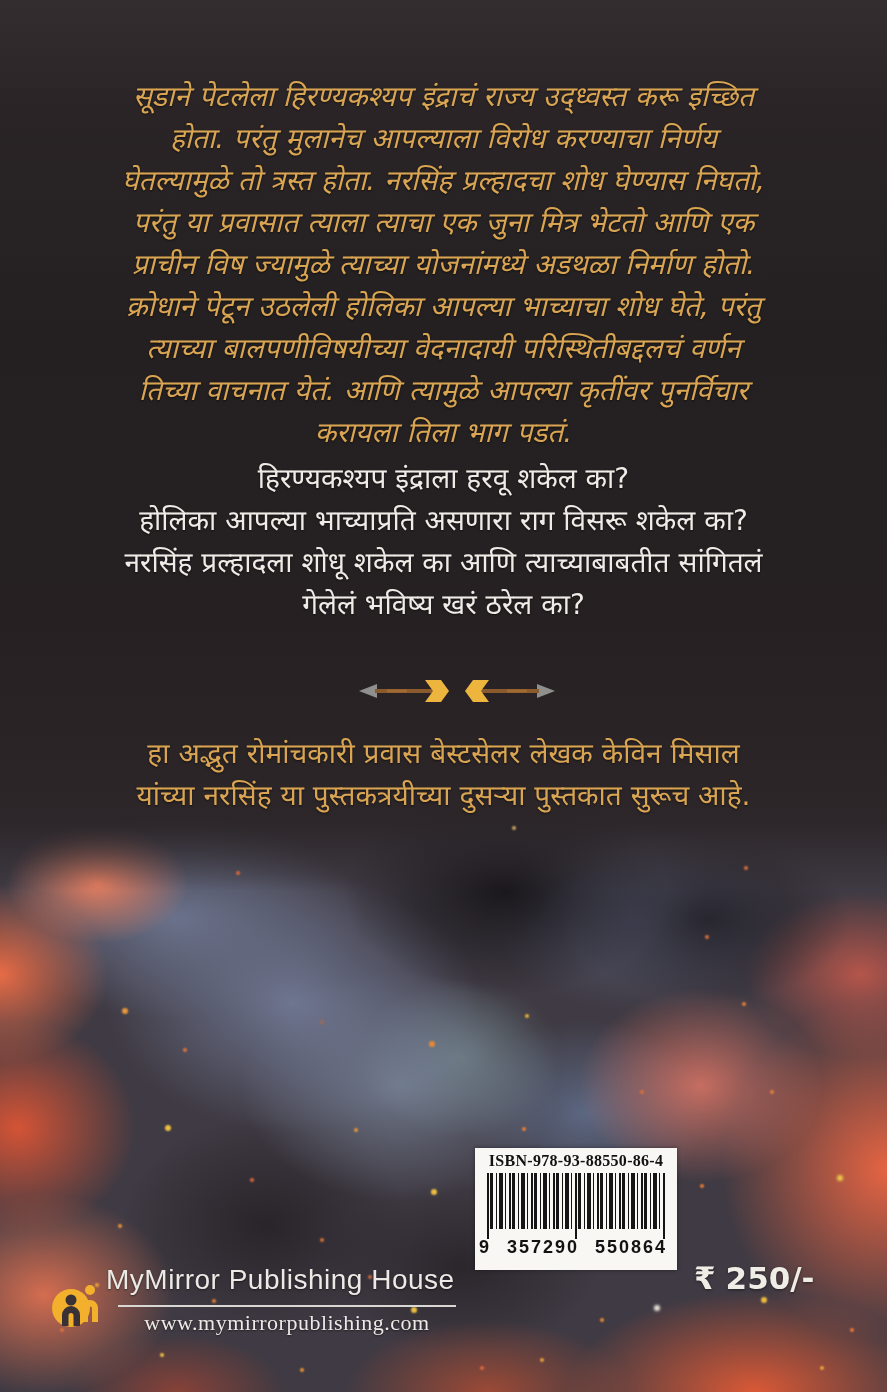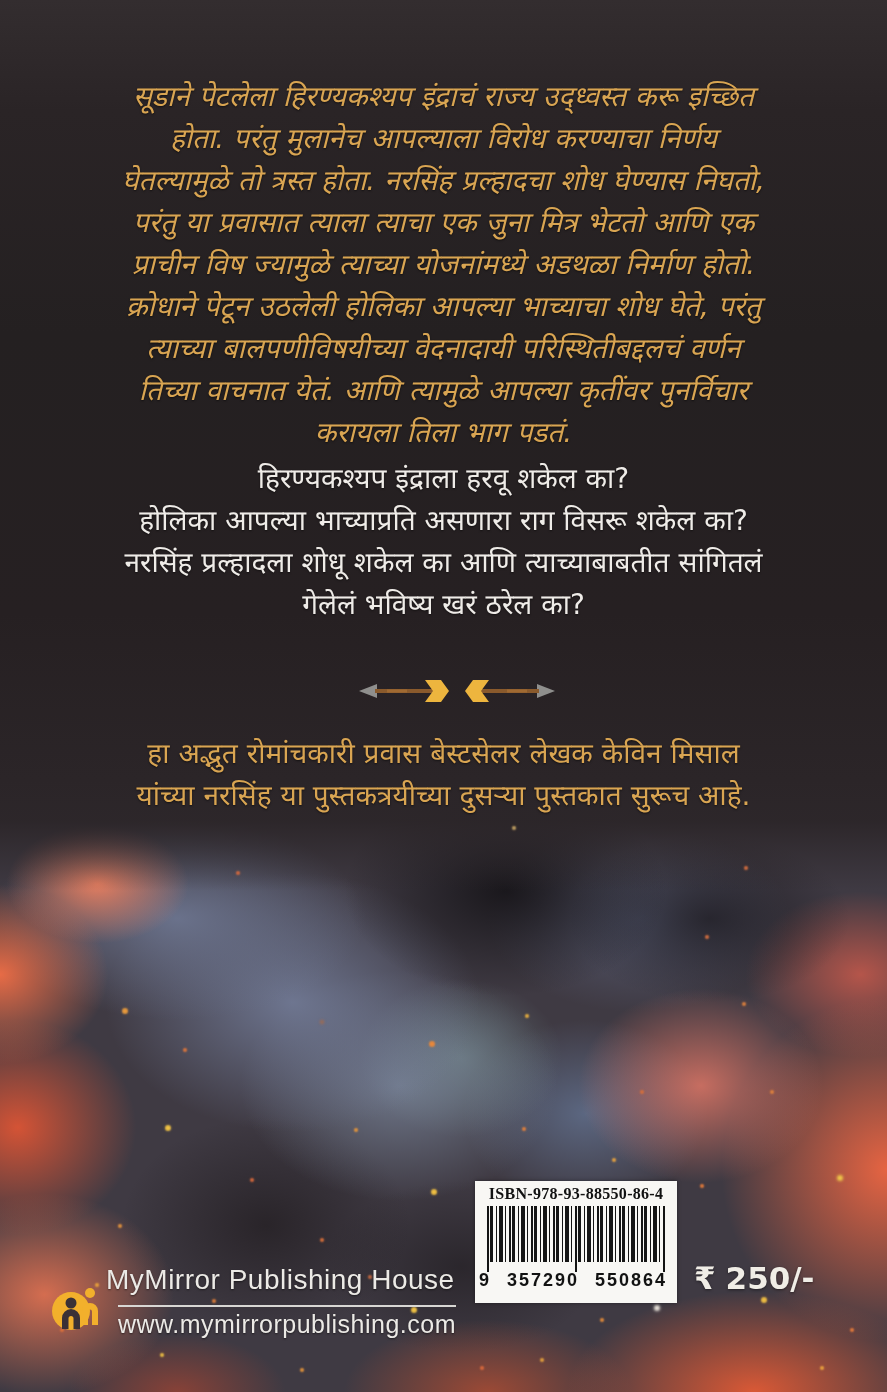--- a/index.html
+++ b/index.html
@@ -55,22 +55,22 @@
   .white{color:#efece8;text-shadow:0 1px 2px rgba(0,0,0,.5);}
   .synopsis{top:76px;font-style:italic;}
   .questions{top:458px;}
   .closing{top:733px;}
   .divider{position:absolute;left:357px;top:676px;width:200px;height:30px;}
   .publisher{position:absolute;left:52px;top:1255px;display:flex;align-items:flex-end;color:#eceae6;}
   .logo{margin-top:6px;}
   .pub-right{margin-left:6px;}
   .pub-name{font-size:28px;line-height:50px;letter-spacing:.5px;font-family:"Liberation Sans",sans-serif;text-shadow:0 1px 2px rgba(0,0,0,.5);}
   .pub-rule{height:2px;width:338px;margin:0 0 3px 12px;background:#d8d7d4;}
-  .pub-site{width:346px;margin-left:8px;text-align:center;font-size:25px;letter-spacing:.5px;font-family:Liberation Sans, sans-serif;text-shadow:0 1px 2px rgba(0,0,0,.5);}
-  .barcode-box{position:absolute;left:475px;top:1181px;width:202px;height:122px;background:#f8f7f4;box-shadow:0 0 4px rgba(0,0,0,.4);}
+  .pub-site{width:346px;margin-left:8px;text-align:center;font-size:22px;letter-spacing:.5px;font-family:Liberation Serif, serif;text-shadow:0 1px 2px rgba(0,0,0,.5);}
+  .barcode-box{position:absolute;left:475px;top:1148px;width:202px;height:122px;background:#f8f7f4;box-shadow:0 0 4px rgba(0,0,0,.4);}
   .isbn{margin-top:4px;text-align:center;font-family:"Liberation Serif",serif;font-weight:bold;font-size:16px;letter-spacing:.3px;color:#121212;}
   .bars{position:relative;height:56px;margin:3px 12px 0 12px;
     background:repeating-linear-gradient(90deg,
       #151515 0 2px,#f8f7f4 2px 3px,#151515 3px 6px,#f8f7f4 6px 9px,
       #151515 9px 10px,#f8f7f4 10px 12px,#151515 12px 16px,#f8f7f4 16px 18px,
       #151515 18px 19px,#f8f7f4 19px 22px);}
   .guard{position:absolute;top:0;width:2px;height:66px;background:#141414;}
   .g-l{left:0;}  .g-m{left:calc(50% - 1px);}  .g-r{right:0;}
   .digits{display:flex;justify-content:space-between;padding:0 10px 0 4px;margin-top:8px;
     font-family:"Liberation Sans",sans-serif;font-size:18px;font-weight:bold;color:#121212;letter-spacing:2px;}

